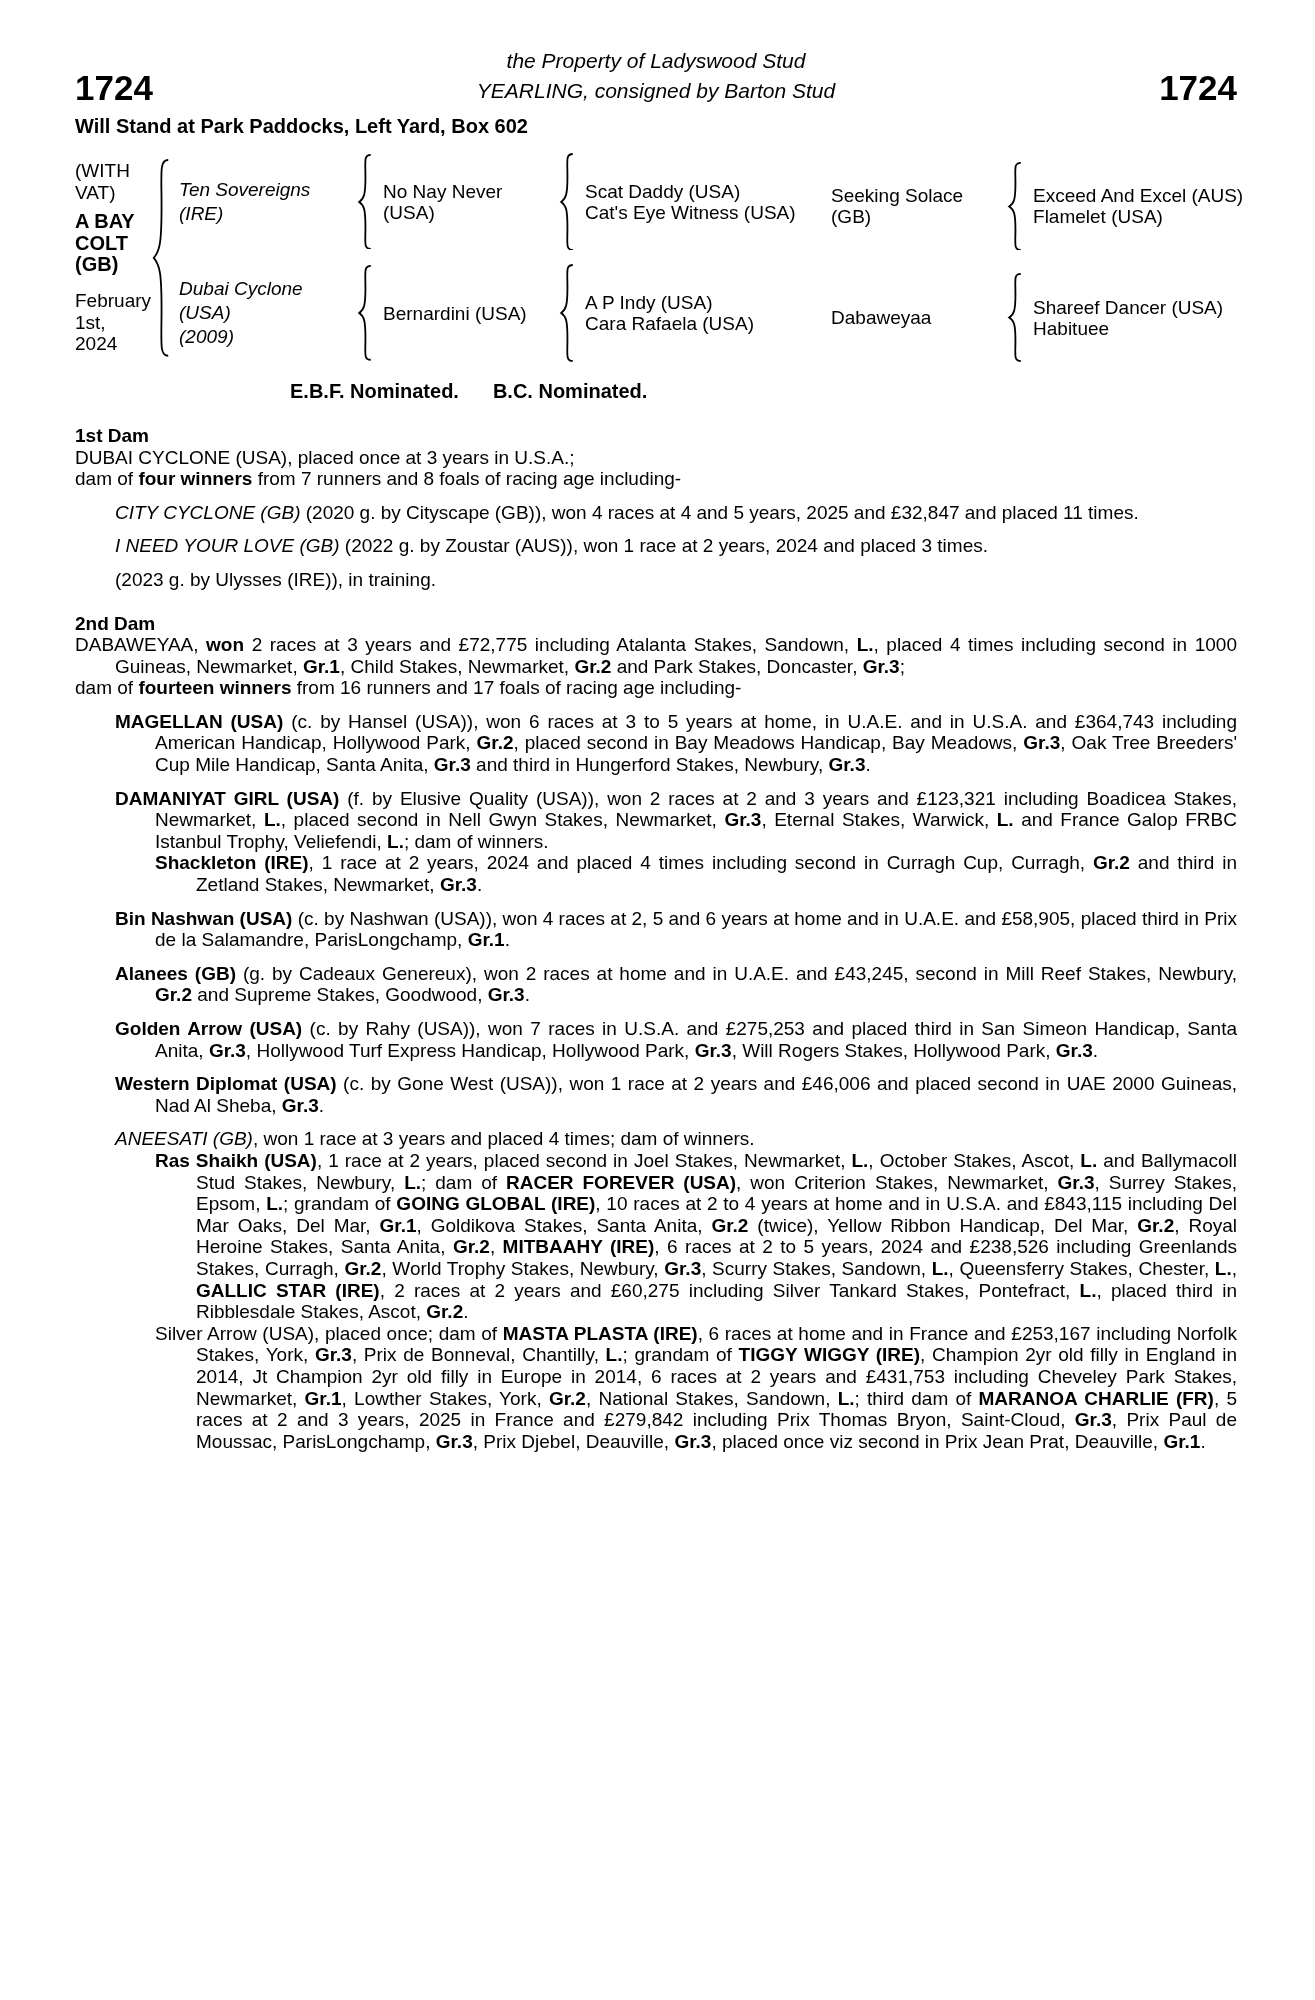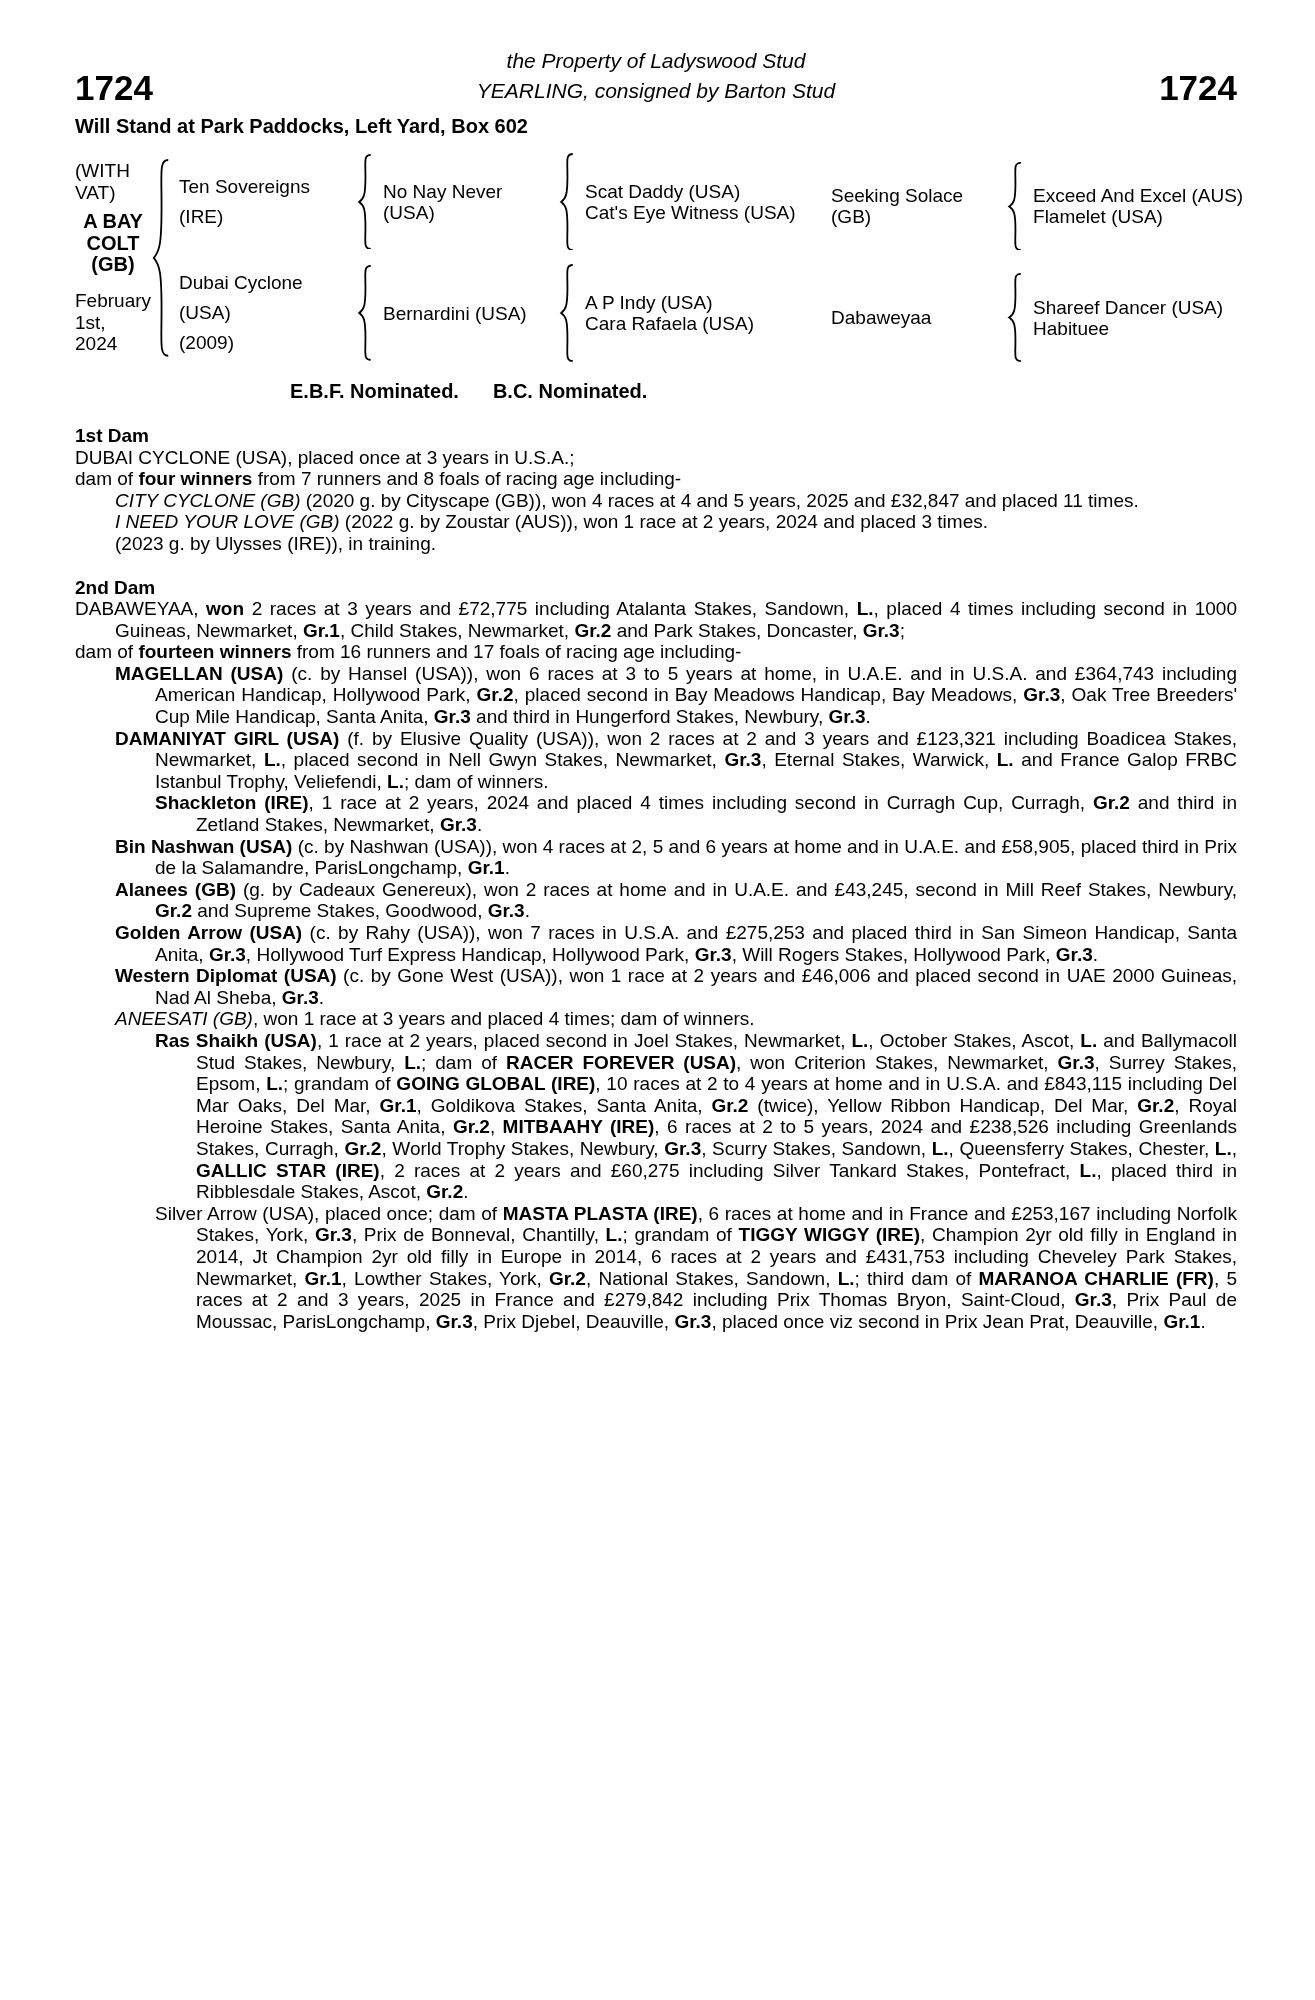--- a/index.html
+++ b/index.html
@@ -10,47 +10,47 @@
   .header{display:grid;grid-template-columns:150px 1fr 150px;align-items:end;}
   .lot{font-size:35px;font-weight:bold;line-height:36px;}
   .lot.right{text-align:right;}
   .head-center{text-align:center;font-style:italic;font-size:21px;line-height:30px;}
   .stand-line{font-weight:bold;font-size:20px;margin-top:10px;}
 
   
   .pedigree{display:flex;align-items:center;margin-top:14px;}
   .subject{width:212px;}
   .subject .vat{margin-bottom:8px;}
-  .subject .subj-name{font-weight:bold;font-size:20px;margin-bottom:14px;text-align:center;}
+  .subject .subj-name{font-weight:bold;font-size:20px;margin-bottom:14px;}
   .brace{flex:0 0 auto;}
   .brace svg{display:block;width:100%;height:100%;}
   .brace-l1{width:20px;align-self:stretch;margin:6px 0;}
   .brace-l2{width:16px;align-self:stretch;margin:2px 0;}
   .brace-l3{width:16px;align-self:stretch;margin:1px 0;}
   .gen-parents{display:flex;flex-direction:column;}
   .parent-row{display:flex;align-items:center;}
   .parent-row + .parent-row{margin-top:12px;}
-  .pname{width:186px;box-sizing:border-box;padding-left:8px;line-height:30px;}
+  .pname{width:186px;box-sizing:border-box;padding-left:8px;line-height:24px;font-style:italic;}
   .pname .year:empty{display:none;}
   .gp-col{display:flex;flex-direction:row;}
   .gp-row{display:flex;align-items:center;}
   .gp-row + .gp-row{margin-top:9px;}
   .gpname{width:186px;box-sizing:border-box;padding-left:10px;line-height:21px;}
   .ggp-col{width:246px;box-sizing:border-box;padding-left:10px;}
   .ggp{line-height:21px;white-space:nowrap;}
 
   
   .nominations{display:flex;gap:34px;margin-left:215px;margin-top:18px;font-weight:bold;font-size:20px;}
 
   
   #sections{margin-top:16px;}
   .dam-heading{font-size:19px;font-weight:bold;margin:22px 0 0 0;line-height:21.6px;}
   .para{margin:0;text-align:justify;}
   .indent-0{padding-left:40px;text-indent:-40px;}
-  .indent-1{padding-left:80px;text-indent:-40px;}
+  .indent-1{padding-left:80px;text-indent:-40px;margin-top:12px;}
   .indent-2{padding-left:121px;text-indent:-41px;}
   .b{font-weight:bold;}
   .i{font-style:italic;}
 </style>
 </head>
 <body>
 
 <div class="page">
 
   <div class="header">

